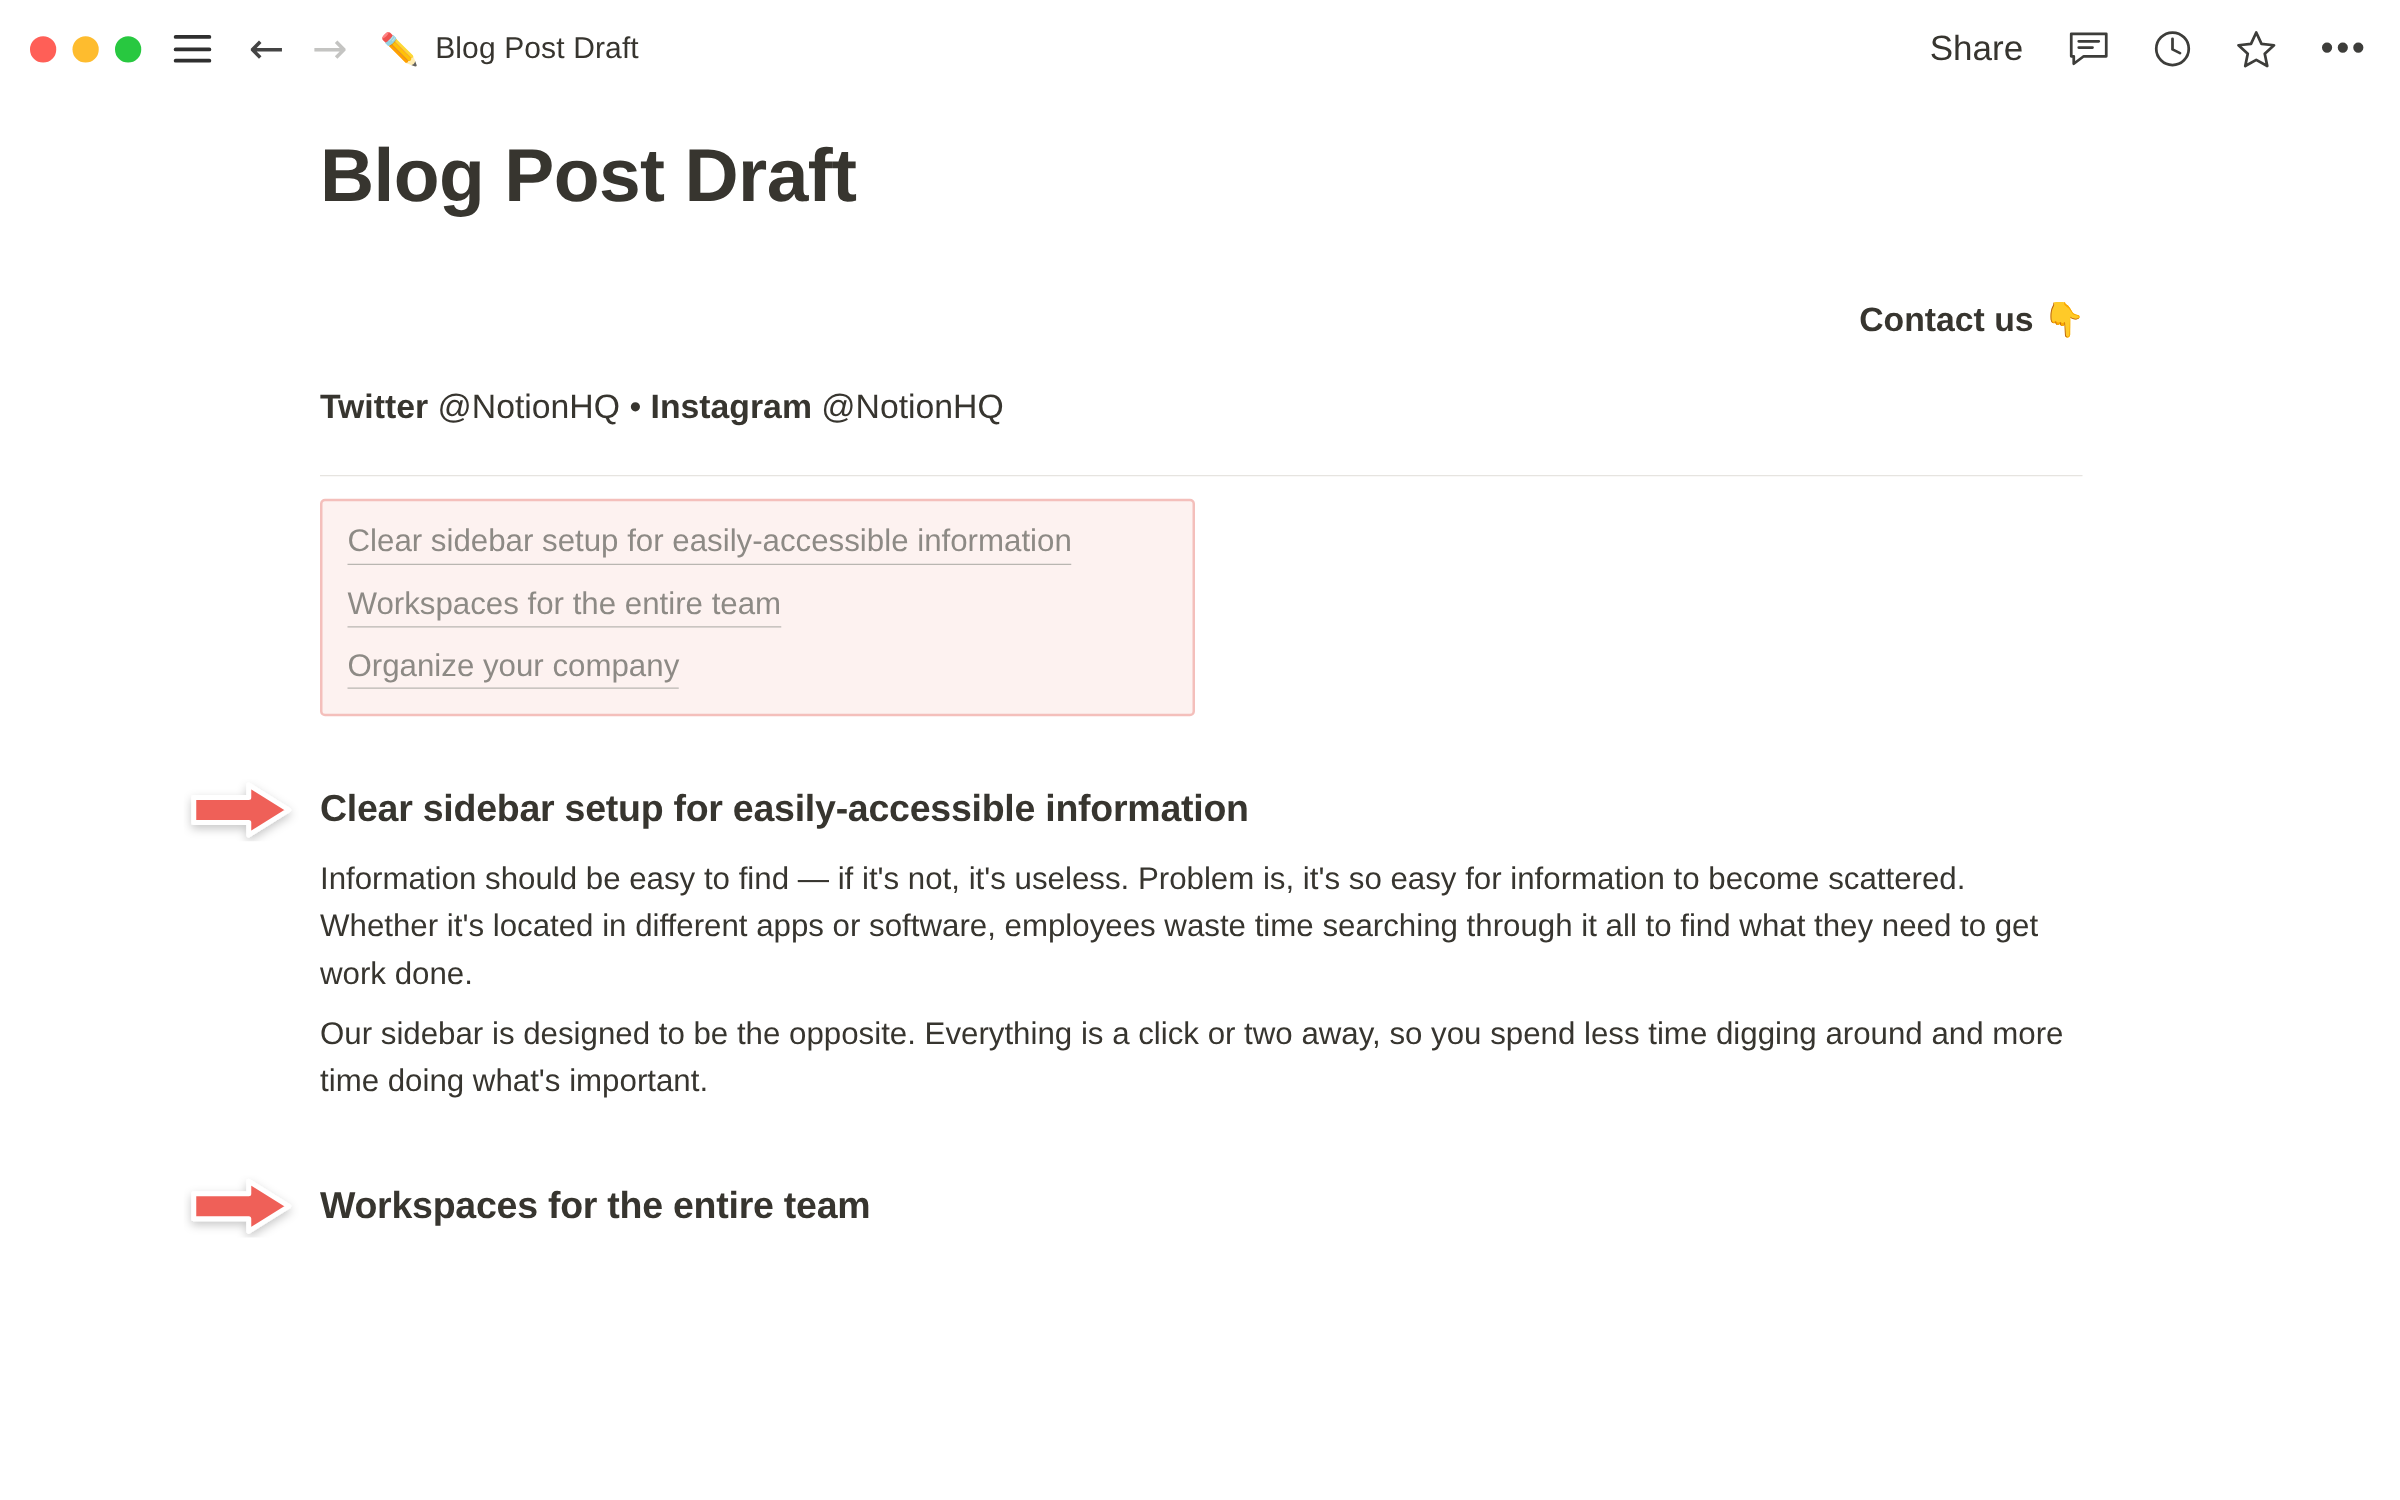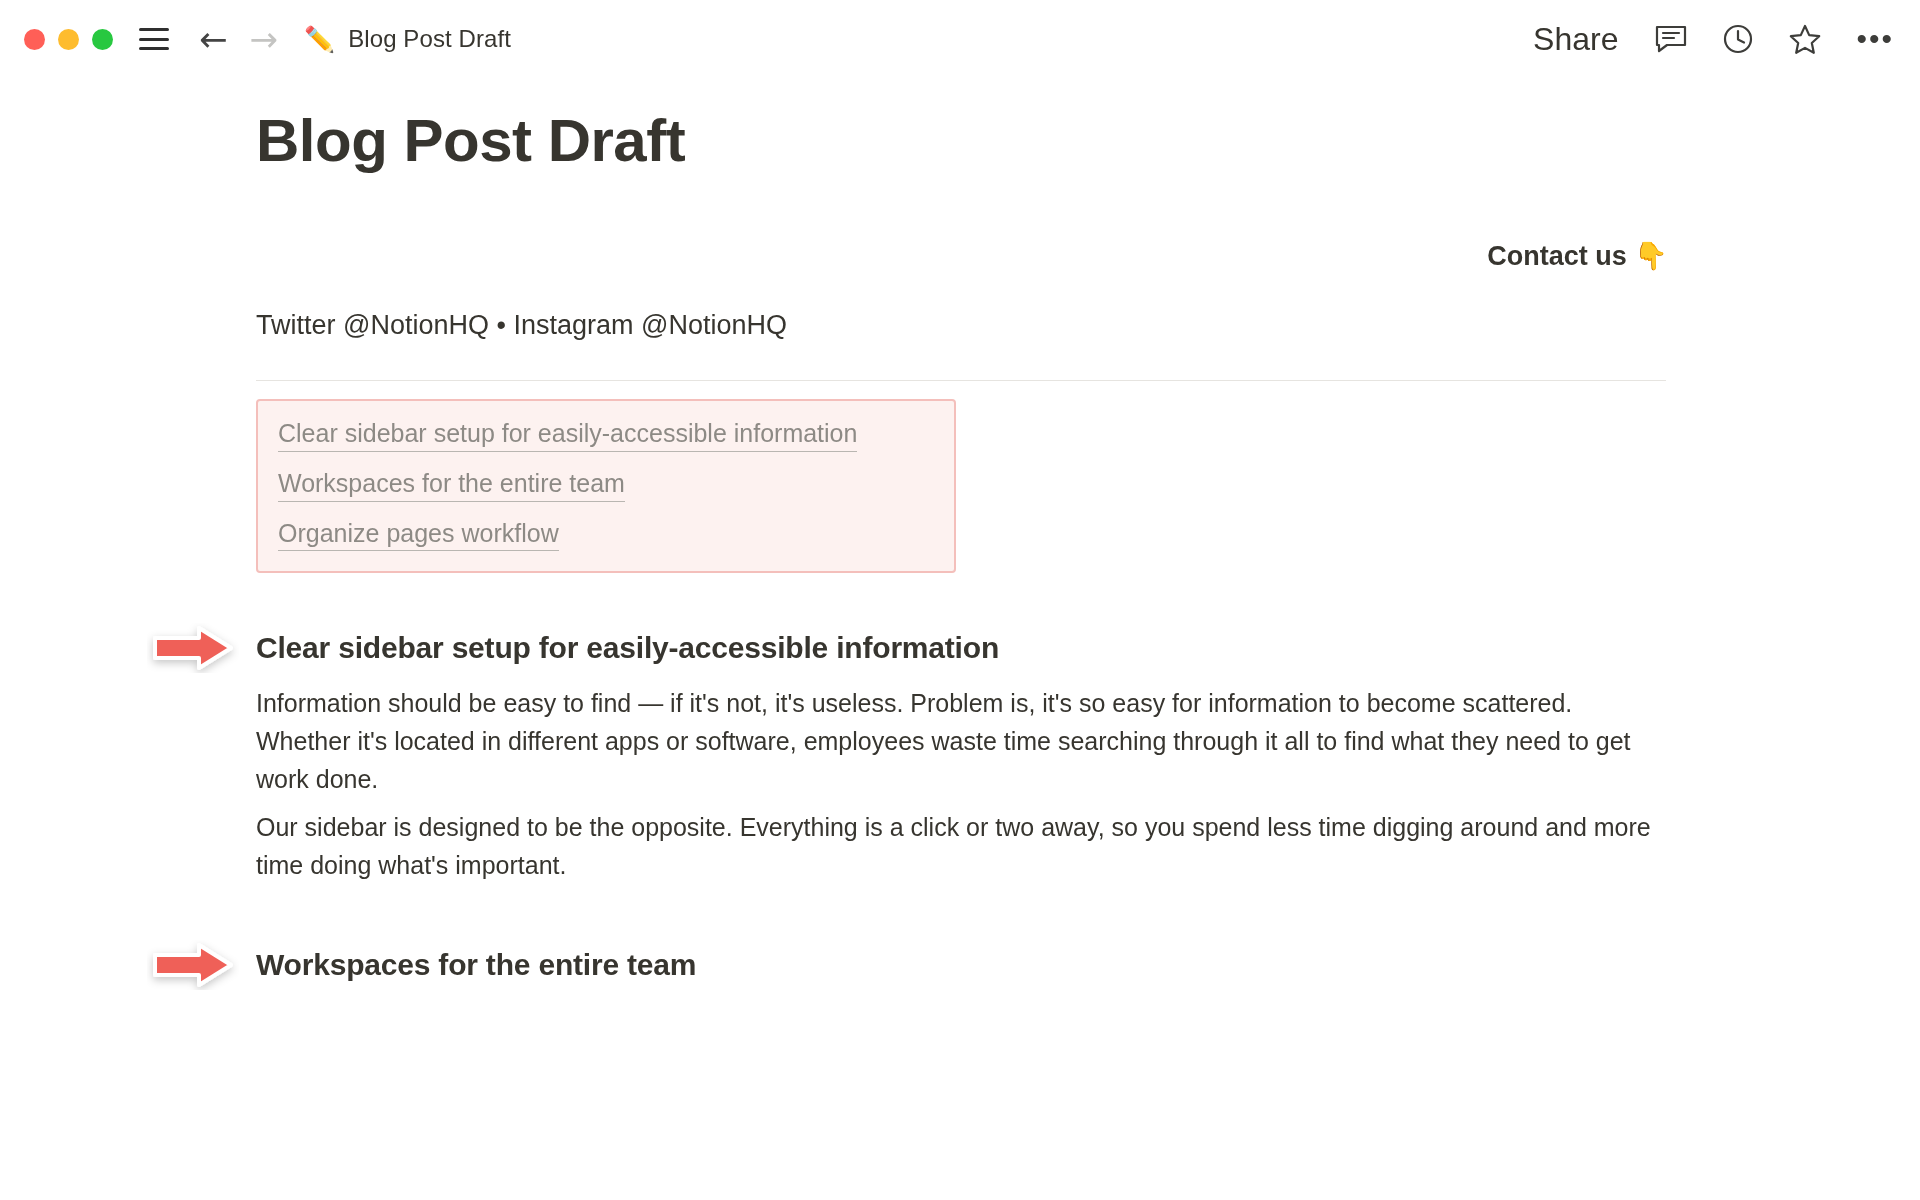--- a/index.html
+++ b/index.html
@@ -74,21 +74,21 @@
   }
   .crumb-title {
     font-size: 24px;
     color: #37352f;
     letter-spacing: 0.1px;
   }
 
   .spacer { flex: 1; }
 
   .share-btn {
-    font-size: 32px;
+    font-size: 28px;
     color: #37352f;
     margin-right: 36px;
     cursor: pointer;
   }
   .tb-icon {
     margin-right: 34px;
     cursor: pointer;
     display: inline-flex;
     align-items: center;
     justify-content: center;
@@ -131,21 +131,21 @@
   .contact-line {
     margin-top: 62px;
     font-size: 27px;
     text-align: right;
   }
   .contact-line b { font-weight: bold; }
   .socials {
     margin-top: 28px;
     font-size: 27px;
   }
-  .socials b { font-weight: normal; }
+  .socials b { font-weight: bold; }
 
   .divider {
     height: 1px;
     background: #e6e4e0;
     margin: 34px 0 0 0;
     width: 1410px;
   }
 
   
   .toc-box {
@@ -263,21 +263,21 @@
     <div class="divider"></div>
 
     <div class="toc-box">
       <div class="toc-row">
         <span class="toc-item">Clear sidebar setup for easily-accessible information</span>
       </div>
       <div class="toc-row">
         <span class="toc-item">Workspaces for the entire team</span>
       </div>
       <div class="toc-row">
-        <span class="toc-item">Organize pages workflow</span>
+        <span class="toc-item">Organize your company</span>
       </div>
     </div>
 
     <div class="section sec-head-1">
       <div class="arrow">
         <svg width="92" height="50" viewBox="0 0 92 50" xmlns="http://www.w3.org/2000/svg">
           <defs>
             <filter id="sh" x="-30%" y="-40%" width="180%" height="200%">
               <feDropShadow dx="0" dy="3" stdDeviation="4" flood-color="#000" flood-opacity="0.22"></feDropShadow>
             </filter>

